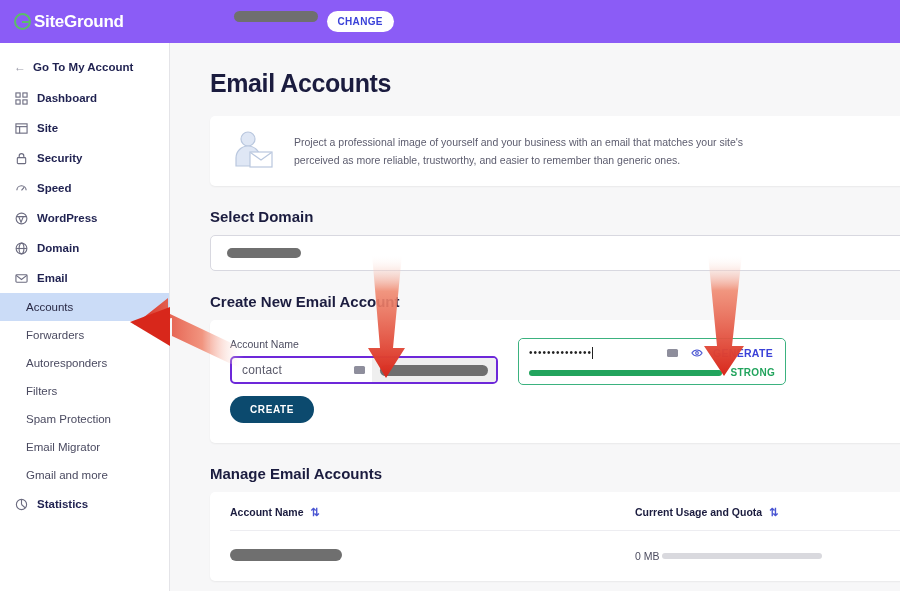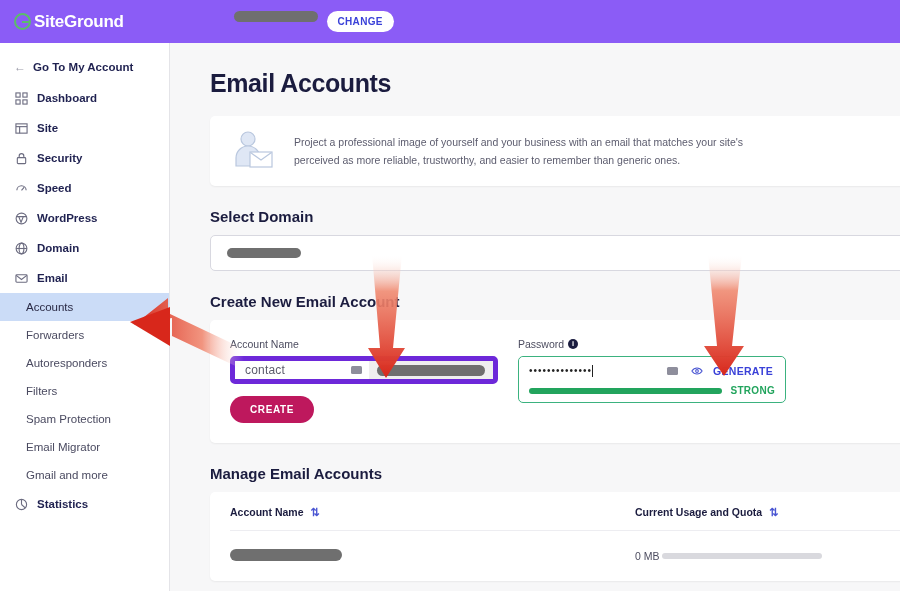--- a/index.html
+++ b/index.html
@@ -201,21 +201,21 @@
     background: #1b1c3f;
     color: #fff;
     font-size: 7.5px;
     font-weight: 700;
     display: inline-flex;
     align-items: center;
     justify-content: center;
     line-height: 1;
   }
   .input-box {
-    border: 5px solid #6d28d9;
+    border: 2px solid #6d28d9;
     border-radius: 5px;
     height: 28px;
     display: flex;
     align-items: center;
     background: #fff;
     overflow: hidden;
   }
   .input-val {
     flex: 1;
     font-size: 12px;
@@ -274,21 +274,21 @@
     border-radius: 3px;
   }
   .strength-label {
     font-size: 10px;
     font-weight: 700;
     color: #22a45d;
     letter-spacing: 0.3px;
   }
 
   .create-btn {
-    background: #be185d;
+    background: #0c4a6e;
     color: #ffffff;
     border: none;
     border-radius: 14px;
     padding: 8px 20px;
     font-size: 10px;
     font-weight: 700;
     letter-spacing: 0.6px;
     cursor: pointer;
     margin-top: 12px;
   }
@@ -489,24 +489,20 @@
           <span class="input-val">contact</span>
           <span class="kbd-icon"></span>
           <span class="domain-suffix">
             <span class="redact redact-suffix"></span>
           </span>
         </div>
         <button class="create-btn">CREATE</button>
       </div>
 
       <div class="field-col">
-        <div class="field-label">
-          <span>Password</span>
-          <span class="info-dot">i</span>
-        </div>
         <div class="pw-wrap">
           <div class="input-box">
             <span class="input-val pw"><span>••••••••••••••</span><span class="caret"></span></span>
             <span class="kbd-icon"></span>
             <span class="eye-icon">
               <svg viewBox="0 0 14 14" fill="none" stroke="currentColor" stroke-width="1.2">
                 <path d="M1 7s2.4-3.6 6-3.6S13 7 13 7s-2.4 3.6-6 3.6S1 7 1 7z"></path>
                   <circle cx="7" cy="7" r="1.6"></circle>
               </svg>
             </span>

